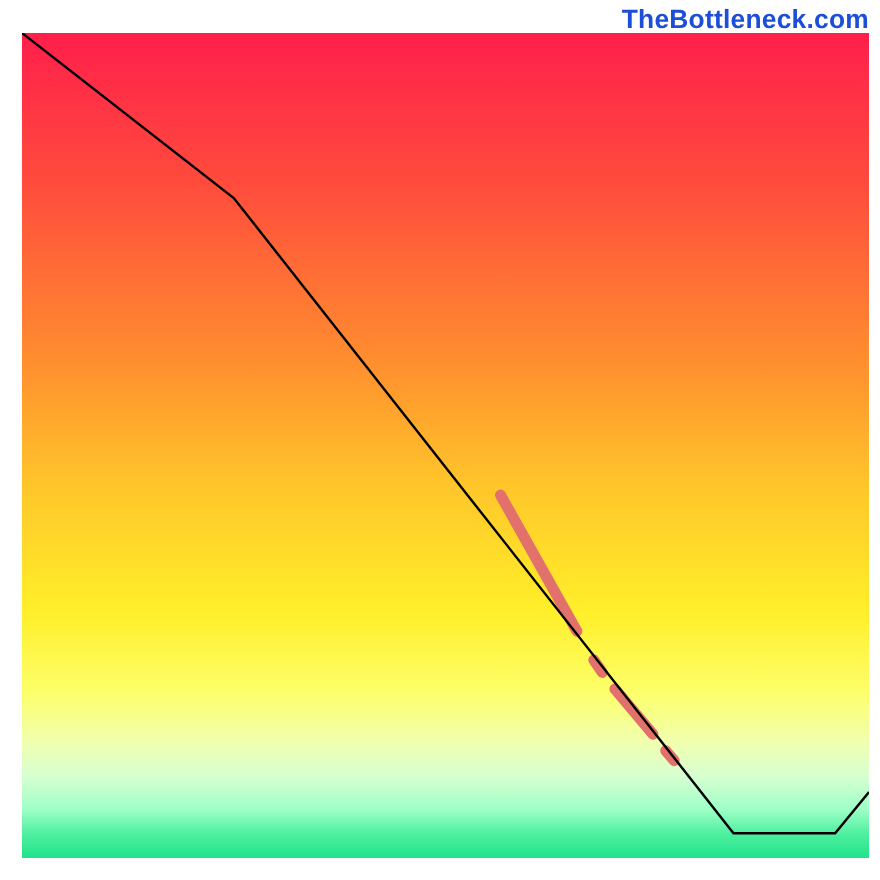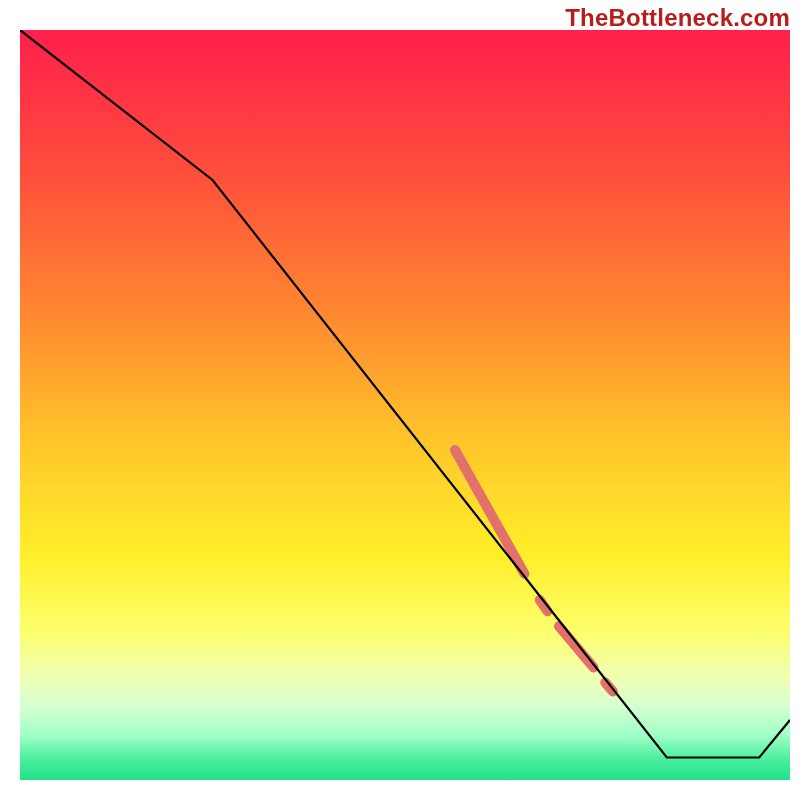--- a/index.html
+++ b/index.html
@@ -15,21 +15,21 @@
     position: relative;
     width: 800px;
     height: 800px;
   }
   .watermark {
     position: absolute;
     top: 4px;
     right: 10px;
     font-size: 24px;
     font-weight: bold;
-    color: #b91c1c;
+    color: #1d4ed8;
     letter-spacing: 0.2px;
     z-index: 10;
   }
   svg.plot {
     position: absolute;
     top: 0;
     left: 0;
     width: 800px;
     height: 800px;
   }

